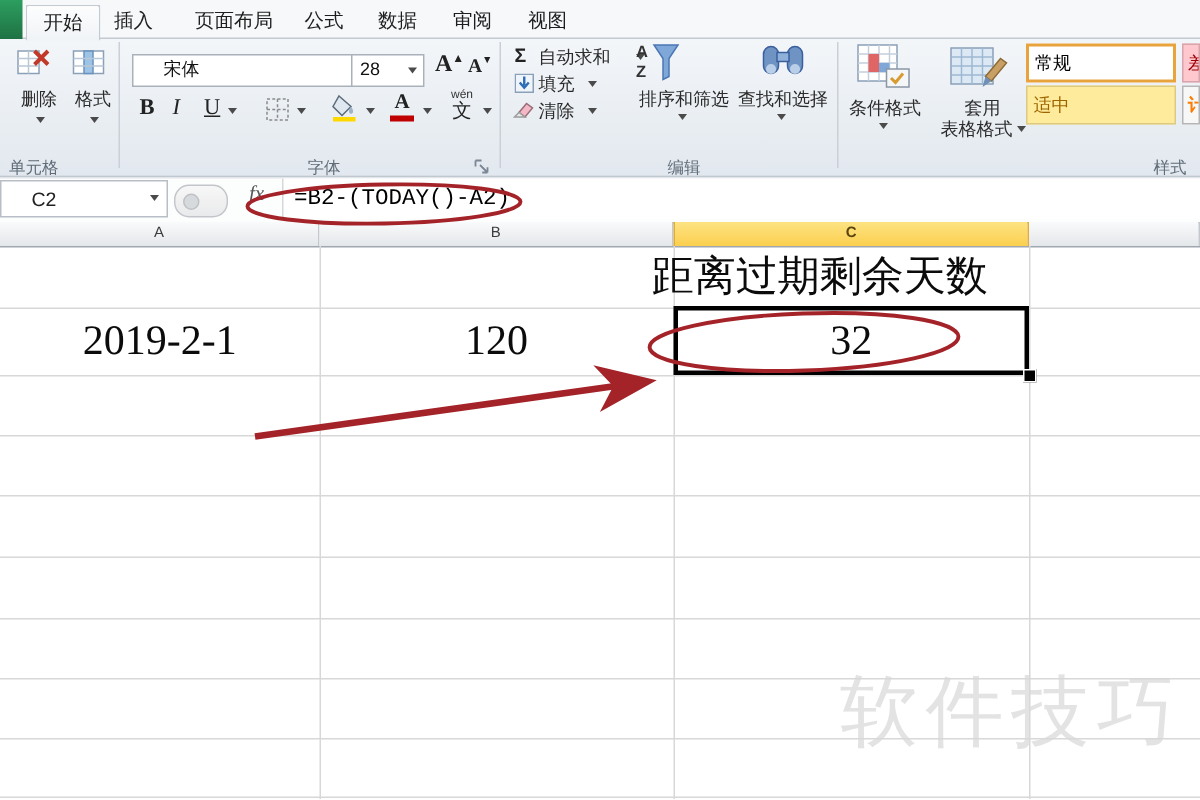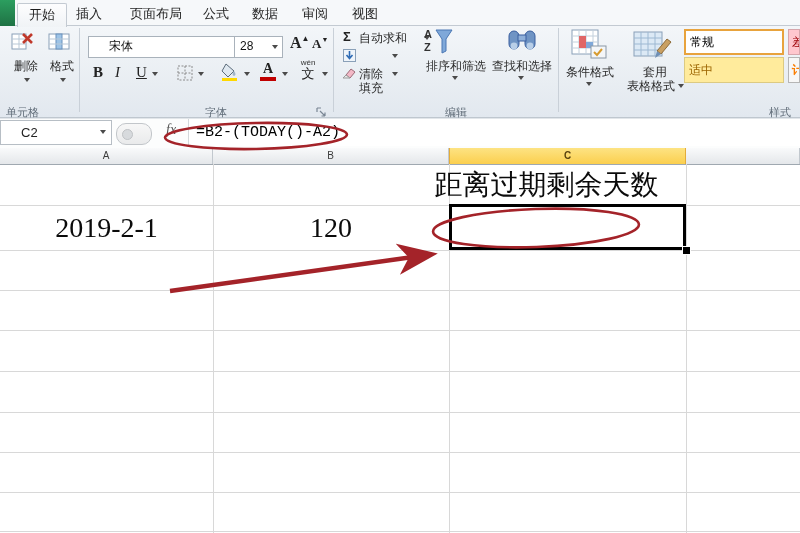--- a/index.html
+++ b/index.html
@@ -134,21 +134,21 @@
 
     <div class="abs" style="left:343px;top:3px;font-size:13px;font-weight:bold;">Σ</div>
     <div class="abs btnlabel" style="left:359px;top:4px;">自动求和</div>
     <div class="abs tri" style="left:424px;top:10px;"></div>
     <div class="abs iconbox" style="left:342px;top:22px;width:14px;height:14px;">
       <svg width="13" height="13" viewBox="0 0 13 13">
           <rect x="0.5" y="0.5" width="12" height="12" fill="#eef4fa" stroke="#8aa0b8"></rect>
           <path d="M6.5 2 V8 M3.5 6 L6.5 9.5 L9.5 6" stroke="#2e6bb5" stroke-width="1.6" fill="none"></path>
         </svg>
     </div>
-    <div class="abs btnlabel" style="left:359px;top:22px;margin-top:32px;">填充</div>
+    <div class="abs btnlabel" style="left:359px;top:22px;">填充</div>
     <div class="abs tri" style="left:392px;top:28px;"></div>
     <div class="abs iconbox" style="left:342px;top:40px;width:14px;height:14px;">
       <svg width="14" height="13" viewBox="0 0 14 13">
           <path d="M4 8 L9 2 L13 5 L8 11 Z" fill="#f3b8c6" stroke="#9c6b78"></path>
           <path d="M1 11 L4 8 L8 11 Z" fill="#e9e9e9" stroke="#9c9c9c"></path>
         </svg>
     </div>
     <div class="abs btnlabel" style="left:359px;top:40px;">清除</div>
     <div class="abs tri" style="left:392px;top:46px;"></div>
 
@@ -217,39 +217,41 @@
   <div class="abs" id="fx">fx</div>
   <div class="abs" id="formula-input"></div>
   <div class="abs" id="formula-text">=B2-(TODAY()-A2)</div>
 
   <div class="abs" id="colheaders"></div>
   <div class="abs colh" style="left:0;width:213px;">A</div>
   <div class="abs colh" style="left:213px;width:236px;">B</div>
   <div class="abs colh sel" style="left:449px;width:237px;">C</div>
   <div class="abs colh" style="left:686px;width:114px;"></div>
 
+  <div class="abs" id="watermark">软件技巧</div>
   <svg class="abs" id="gridlines" width="800" height="369">
     <g stroke="#d8d8d8" stroke-width="1">
       <line x1="213.5" y1="0" x2="213.5" y2="369"></line>
         <line x1="449.5" y1="0" x2="449.5" y2="369"></line>
         <line x1="686.5" y1="0" x2="686.5" y2="369"></line>
       <line x1="0" y1="41.5" x2="800" y2="41.5"></line>
         <line x1="0" y1="86.5" x2="800" y2="86.5"></line>
       <line x1="0" y1="126.5" x2="800" y2="126.5"></line>
         <line x1="0" y1="166.5" x2="800" y2="166.5"></line>
       <line x1="0" y1="207.5" x2="800" y2="207.5"></line>
         <line x1="0" y1="248.5" x2="800" y2="248.5"></line>
       <line x1="0" y1="288.5" x2="800" y2="288.5"></line>
         <line x1="0" y1="328.5" x2="800" y2="328.5"></line>
       <line x1="0" y1="367.5" x2="800" y2="367.5"></line>
     </g>
   </svg>
   <div class="abs cell cellz" style="left:428px;top:164px;width:237px;line-height:41px;">距离过期剩余天数</div>
   <div class="abs cell cellz" style="left:0;top:205px;width:213px;line-height:45px;">2019-2-1</div>
   <div class="abs cell cellz" style="left:213px;top:205px;width:236px;line-height:45px;">120</div>
+  <div class="abs cell cellz" style="left:449px;top:205px;width:237px;line-height:45px;">32</div>
   <div class="abs" id="selection"></div>
   <div class="abs" id="fill-handle"></div>
 
   <svg class="abs" id="annotations" width="800" height="533">
     <defs>
       <marker id="ah" markerWidth="9" markerHeight="8" refX="5" refY="3.5" orient="auto">
         <path d="M0,0 L9,3.5 L0,7 L2.5,3.5 Z" fill="#a42329"></path>
       </marker>
     </defs>
     <ellipse cx="256" cy="136" rx="91" ry="13" fill="none" stroke="#a42329" stroke-width="2.6" transform="rotate(-1 256 136)"></ellipse>

